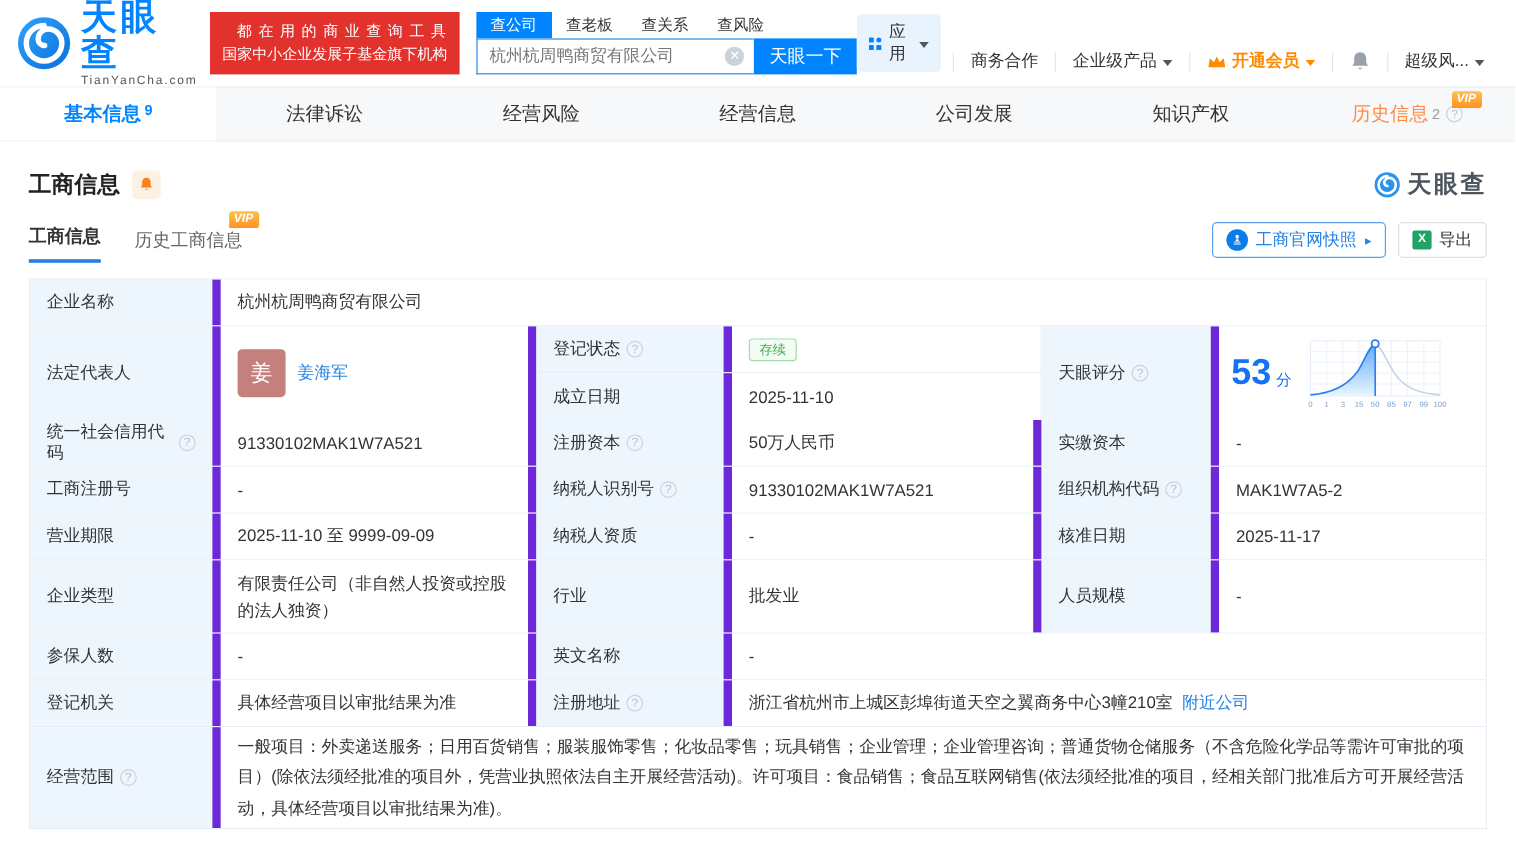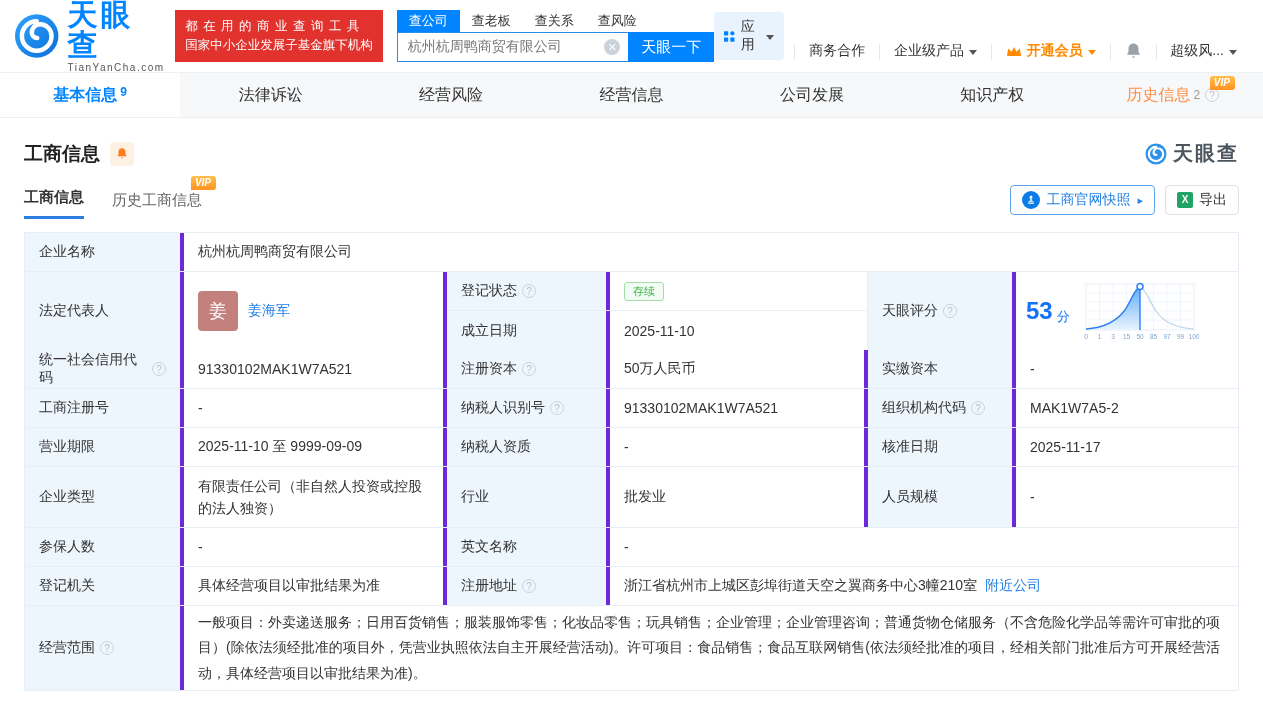--- a/index.html
+++ b/index.html
@@ -4,21 +4,21 @@
 <style>
   * { box-sizing: border-box; margin: 0; padding: 0; }
   html,body { width:1263px; height:702px; overflow:hidden; background:#fff;
     font-family:"Liberation Sans","DejaVu Sans",sans-serif; color:#333; }
 
   
   .header { height:72px; display:flex; align-items:center; padding:0 14px; background:#fff; }
   .logo { display:flex; align-items:center; gap:8px; cursor:pointer; }
   .logo-txt .cn { font-size:30px; font-weight:700; color:#0084ff; letter-spacing:3px; line-height:30px; }
   .logo-txt .en { font-size:10px; color:#555; letter-spacing:1.5px; margin-top:2px; }
-  .banner { margin-left:10px; background:#e2322e; color:#fff; padding:7px 10px; font-size:12.5px; line-height:1.55; text-align:left; }
+  .banner { margin-left:10px; background:#e2322e; color:#fff; padding:7px 10px; font-size:12.5px; line-height:1.55; text-align:right; }
   .banner .l1 { letter-spacing:1px; white-space:nowrap; }
   .banner .l2 { white-space:nowrap; }
 
   .search { margin-left:14px; width:408px; }
   .search-tabs { display:flex; align-items:flex-end; height:22px; font-size:13px; }
   .search-tab { padding:2px 12px; color:#333; cursor:pointer; }
   .search-tab.active { background:#0084ff; color:#fff; }
   .search-box { display:flex; height:30px; }
   .search-input-wrap { position:relative; flex:1; }
   .search-input-wrap input { width:100%; height:30px; border:1px solid #2a8ce8; border-right:none; padding:0 30px 0 10px; font-size:14px; color:#777; outline:none; font-family:inherit; }
@@ -61,39 +61,39 @@
   .btn-snapshot { border:1px solid #5aa2f0; color:#2582e6; }
   .btn-export { border:1px solid #e0e0e0; color:#333; }
   .stamp-ic { width:18px; height:18px; border-radius:50%; background:#0b7ce8; display:flex; align-items:center; justify-content:center; }
   .arrow-r { font-size:11px; margin-left:1px; }
   .xls-ic { width:16px; height:16px; background:#21a366; border-radius:2px; color:#fff; font-size:10px; font-weight:700; line-height:16px; text-align:center; }
 
   
   .tbl { margin-top:13px; border:1px solid #e7eef6; font-size:14px; }
   .trow { display:grid; grid-template-columns:159px 263px 163px 258px 148px 1fr; border-bottom:1px solid #e7eef6; }
   .trow:last-child { border-bottom:none; }
-  .th, .td { padding:2px 14px; display:flex; align-items:center; border-right:4px solid #6d28d9; min-height:38px; }
+  .th, .td { padding:2px 14px; display:flex; align-items:center; border-right:7px solid #6d28d9; min-height:38px; }
   .th { background:#eef6fd; color:#333; }
   .td { background:#fff; }
   .no-br { border-right:none !important; }
   .q { display:inline-flex; align-items:center; justify-content:center; width:14px; height:14px; border-radius:50%; border:1px solid #ccd2da; color:#b9c0ca; font-size:10px; margin-left:5px; flex:0 0 auto; cursor:pointer; }
   .lnk { color:#2582e6; cursor:pointer; text-decoration:none; }
   .badge-green { border:1px solid #a3dca9; background:#f3fcf4; color:#3cb048; font-size:11px; padding:1px 8px; border-radius:3px; }
   .h39 { height:39px; } .h78 { height:78px; } .h61 { height:61px; } .h84 { height:84px; }
 
   .rep-row { grid-template-columns:159px 263px 421px 148px 1fr; }
   .rep-cell { display:flex; align-items:center; gap:10px; }
   .avatar { width:40px; height:40px; border-radius:4px; background:#c3807d; color:#fff; font-size:18px; display:flex; align-items:center; justify-content:center; }
   .mid-stack { display:flex; flex-direction:column; border-right:1px solid #e7eef6; }
   .mini-row { display:grid; grid-template-columns:163px 1fr; height:39px; }
   .mini-row:first-child { border-bottom:1px solid #e7eef6; }
   .mini-row .th, .mini-row .td { min-height:0; }
 
   .score-cell { display:flex; align-items:center; gap:10px; padding:2px 10px; }
-  .score-num { font-size:24px; font-weight:700; color:#1472f5; line-height:1; }
+  .score-num { font-size:30px; font-weight:700; color:#1472f5; line-height:1; }
   .score-unit { font-size:13px; color:#1472f5; margin:12px 0 0 -6px; }
 
   .scope-td { line-height:1.8; padding:10px 14px; color:#333; }
 </style>
 </head>
 <body>
 
 <div class="header">
   <div class="logo">
     <svg width="46" height="46" viewBox="0 0 46 46">

